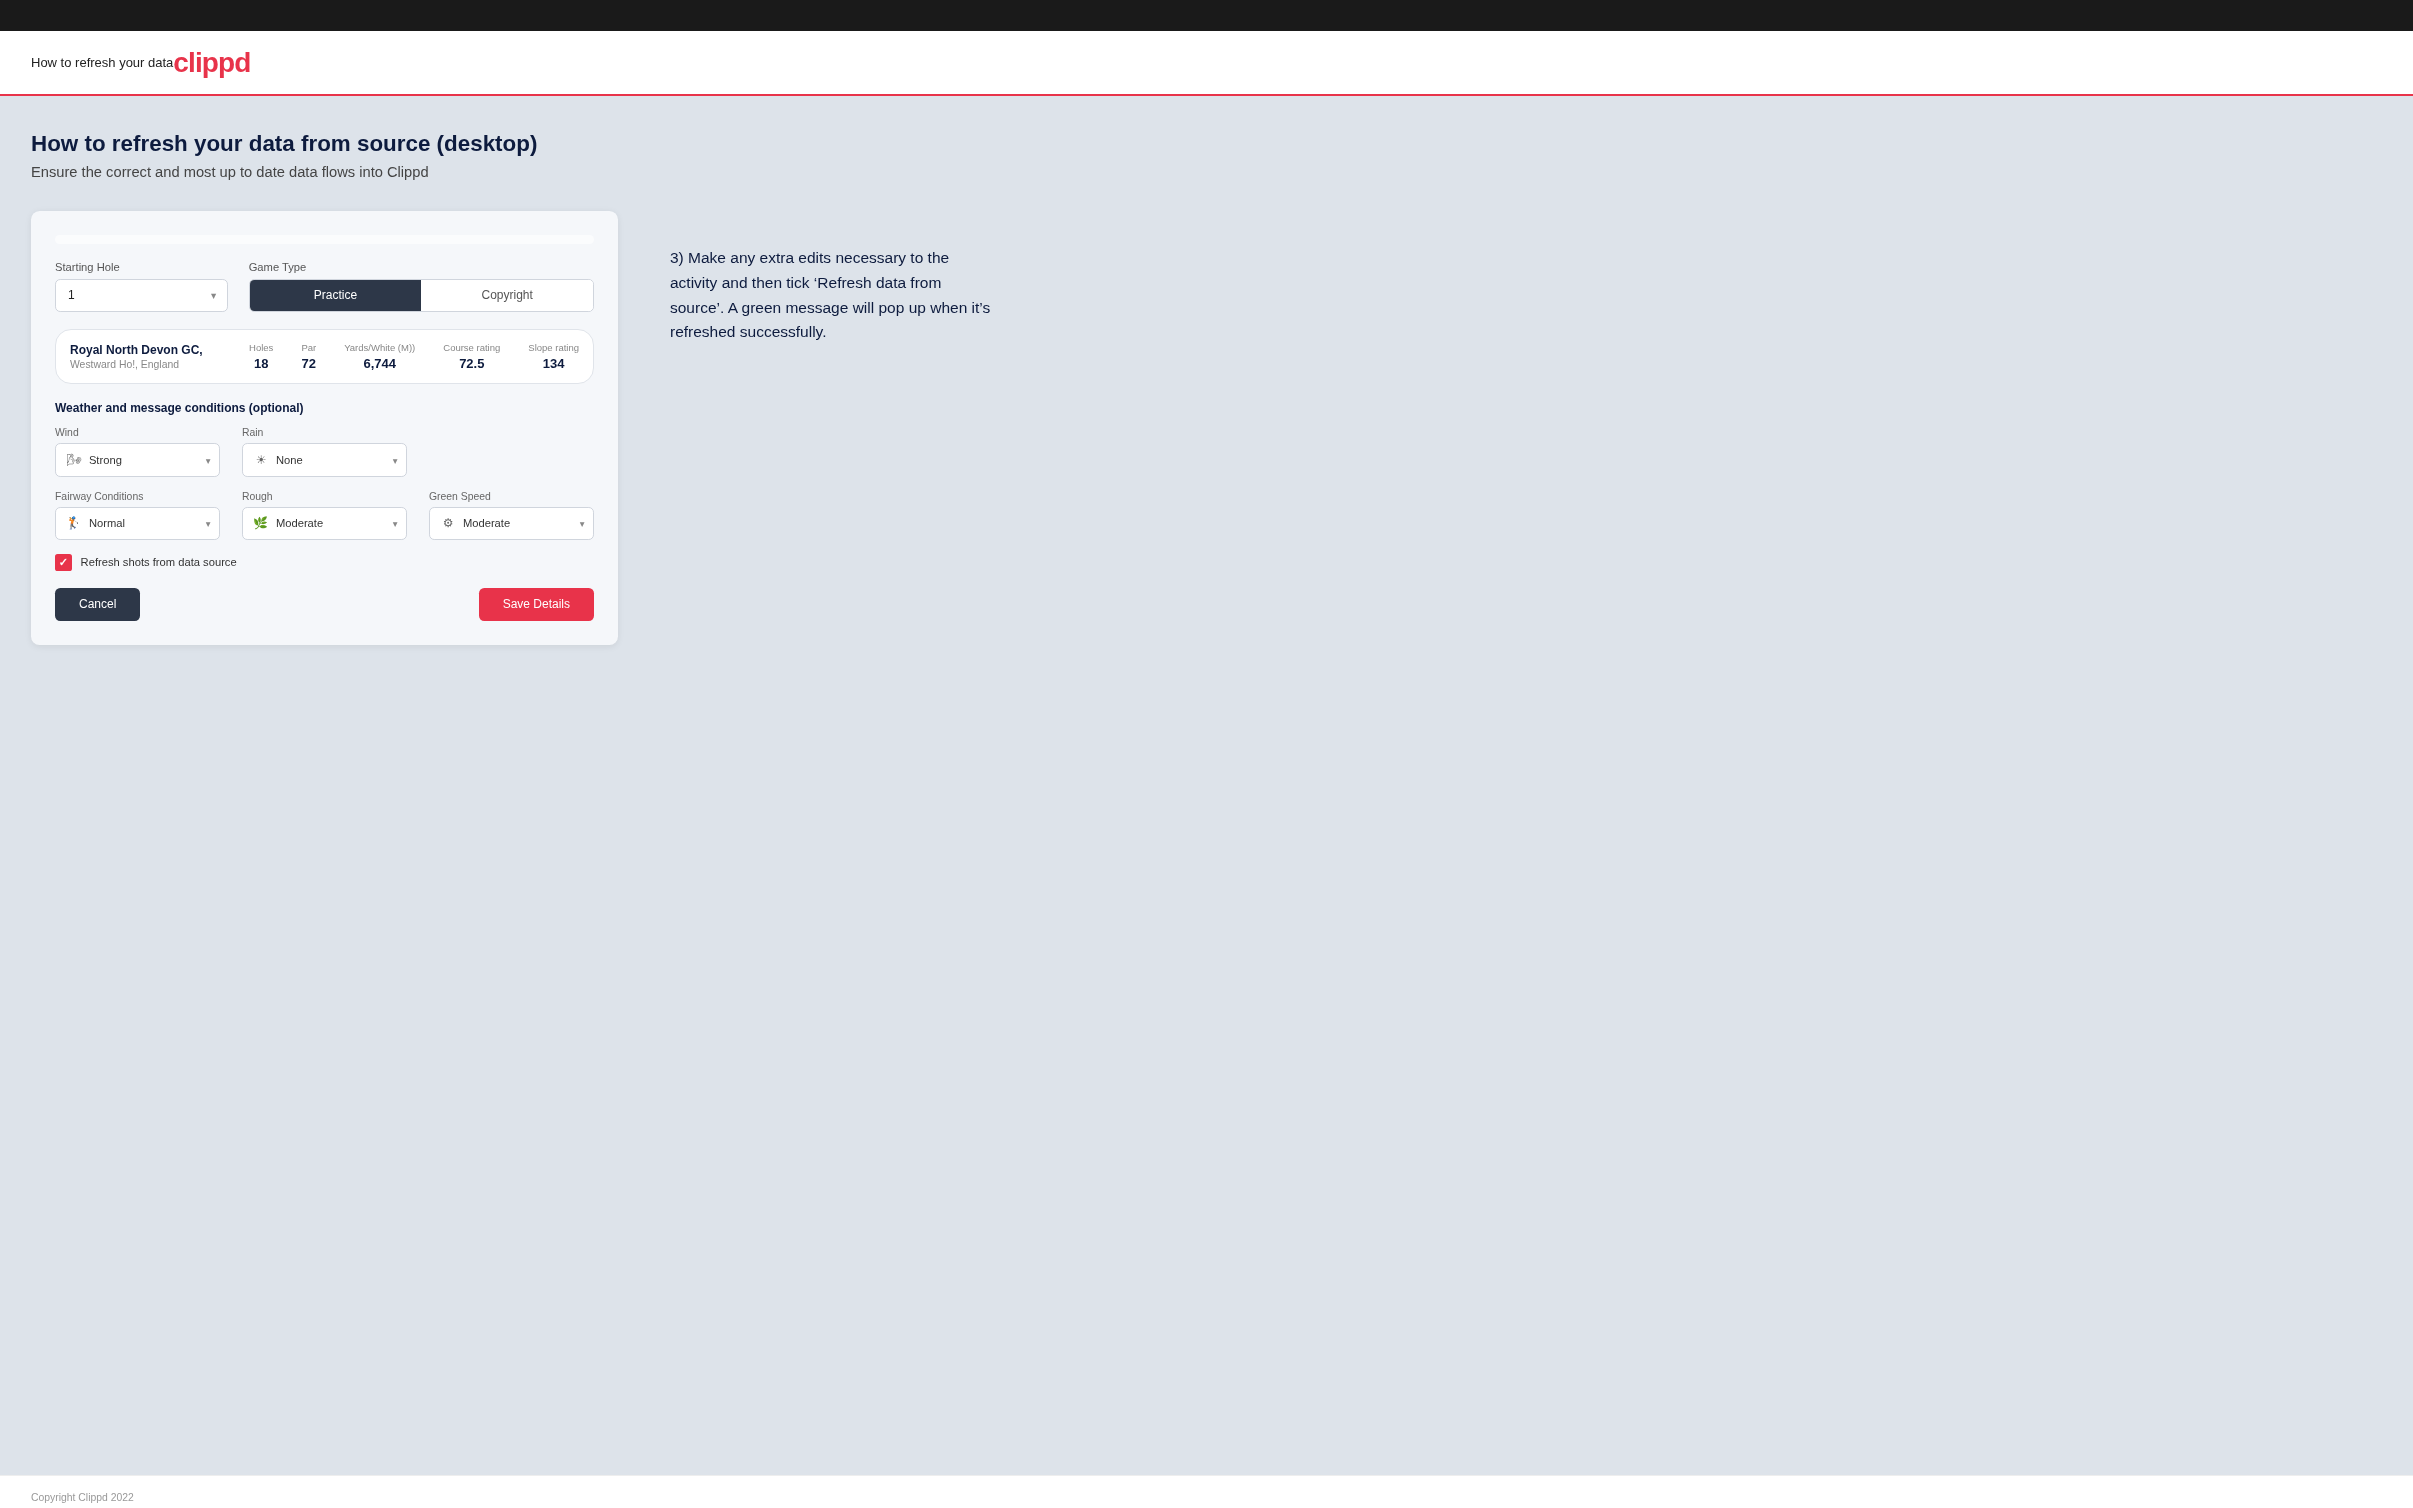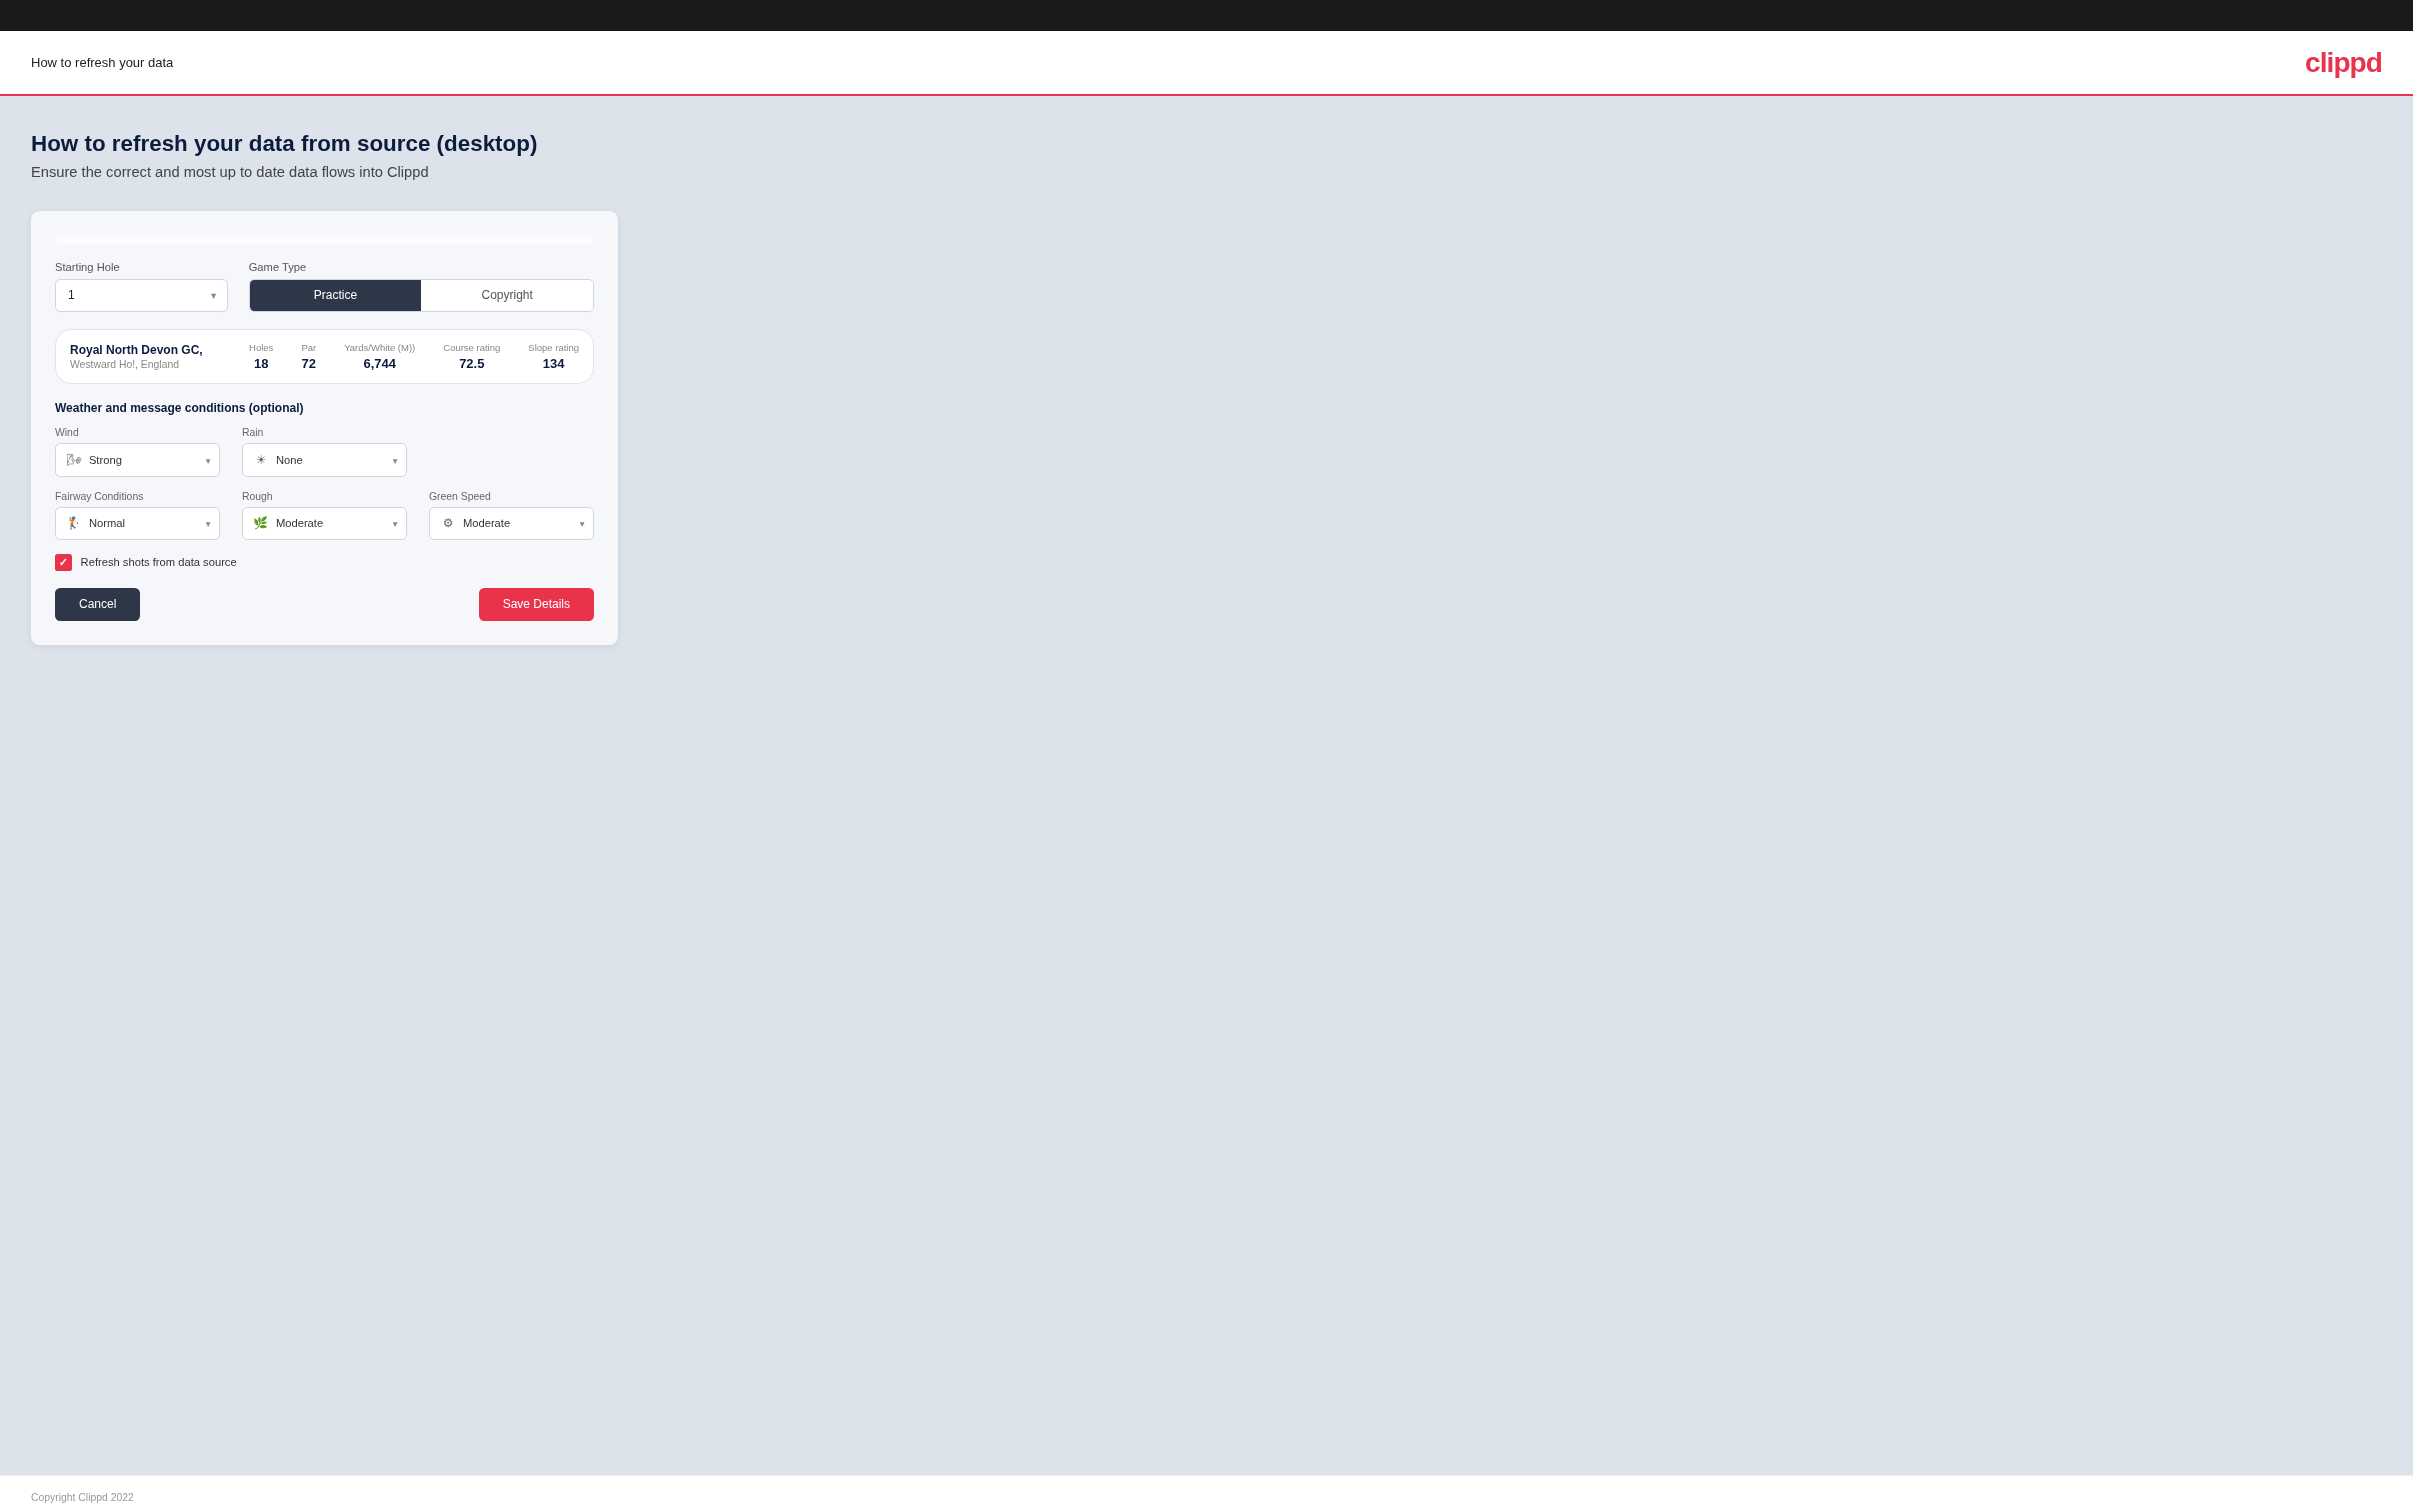--- a/index.html
+++ b/index.html
@@ -10,21 +10,21 @@
     }
     .top-bar {
       background: #1a1a1a;
       height: 31px;
     }
     .header {
       background: #fff;
       padding: 15.5px 31px;
       display: flex;
       align-items: center;
-      justify-content: space-between;
+      justify-content: flex-start;
       border-bottom: 2.6px solid #e8334a;
     }
     .header-title {
       font-size: 13px;
       color: #222;
     }
     .logo {
       font-size: 28px;
       font-weight: 700;
       color: #e8334a;
@@ -402,19 +402,22 @@
         </div>
         <span class="checkbox-label">Refresh shots from data source</span>
       </div>
 
       <div class="button-row">
         <button class="btn-cancel">Cancel</button>
         <button class="btn-save">Save Details</button>
       </div>
     </div>
 
+    <div class="instruction-panel">
+      <p class="instruction-text">3) Make any extra edits necessary to the activity and then tick ‘Refresh data from source’. A green message will pop up when it’s refreshed successfully.</p>
+    </div>
   </div>
 </div>
 
 <div class="footer">
   <span class="footer-text">Copyright Clippd 2022</span>
 </div>
 
 
 </body></html>

